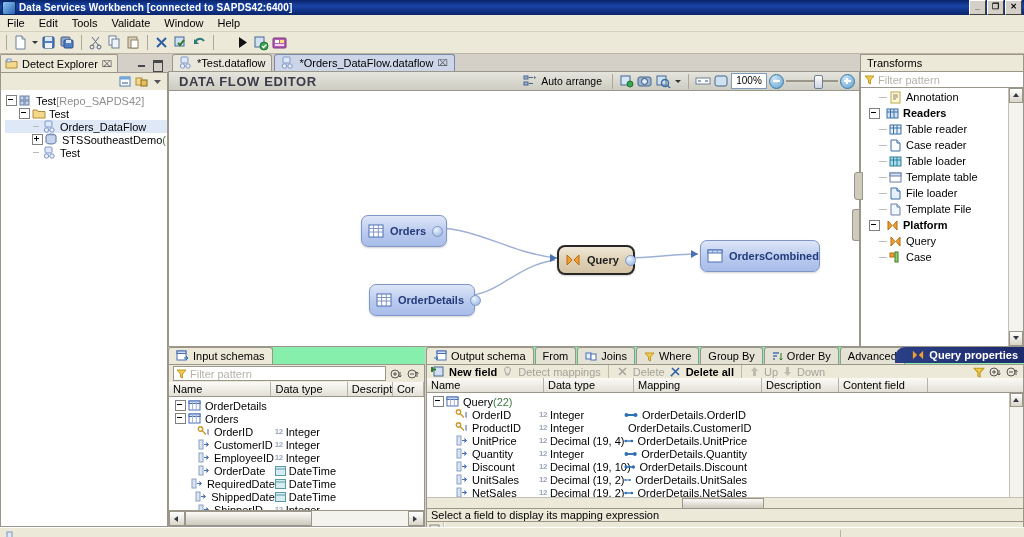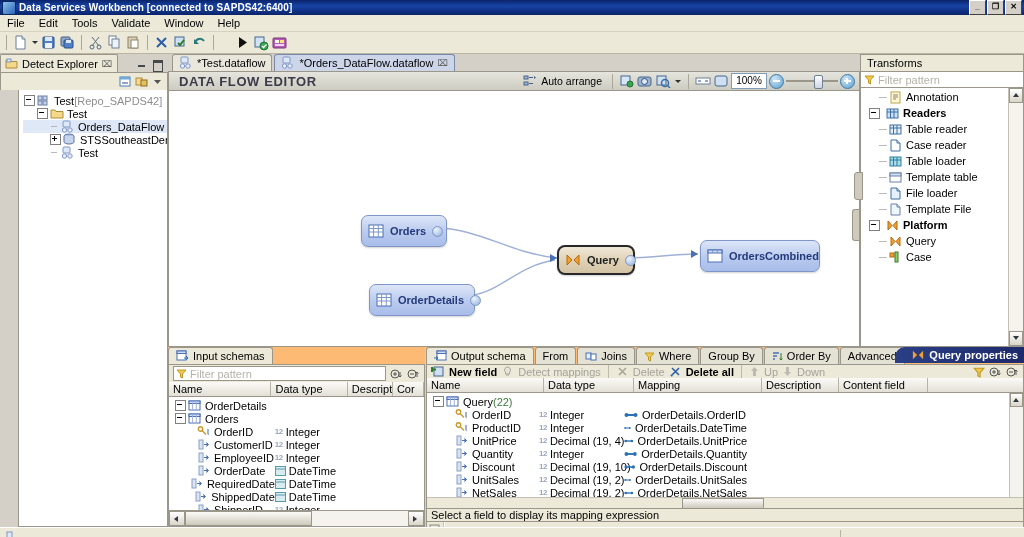--- a/index.html
+++ b/index.html
@@ -72,21 +72,21 @@
   #explorer .pe-winbtns{display:flex;gap:3px;padding-right:4px;padding-bottom:2px}
   .minbtn,.maxbtn{width:13px;height:11px;position:relative}
   .minbtn:after{content:"";position:absolute;left:3px;top:6px;width:7px;height:2px;background:#47484a}
   .maxbtn:after{content:"";position:absolute;left:2px;top:1px;width:8px;height:8px;border:1px solid #47484a;border-top-width:3px}
   #explorer .pe-toolrow{
     height:17px;background:#ece9d8;border:1px solid #9a968a;border-bottom:0;
     display:flex;align-items:center;justify-content:flex-end;gap:3px;padding-right:4px;
   }
   #explorer .pe-body{
     flex:1;background:#fff;border:1px solid #9a968a;border-top:0;
-    overflow:hidden;position:relative;margin-left:18px;
+    overflow:hidden;position:relative;
   }
   .tree{padding:4px 0 0 4px;font-size:11px;}
   .tnode{display:flex;align-items:center;height:13px;white-space:nowrap;}
   .texp{width:11px;height:11px;margin-right:1px;position:relative;flex:none}
   .texp.box{border:1px solid #808080;background:#fff;width:9px;height:9px;margin:0 2px 0 1px}
   .texp.box:before{content:"";position:absolute;left:1px;top:3px;width:5px;height:1px;background:#000}
   .texp.box.plus:after{content:"";position:absolute;left:3px;top:1px;width:1px;height:5px;background:#000}
   .tind{flex:none}
   .ticon-sm{width:14px;height:13px;margin-right:3px;flex:none}
   .tlabel{color:#000}
@@ -183,21 +183,21 @@
   .sb-btn .ar.dn{border-top:4px solid #33383f}
   .sb-track{flex:1;background:#f4f3ee}
   .collapse-arrow{
     position:absolute;left:-6px;top:118px;width:7px;height:26px;
     background:#cfcabb;border:1px solid #9a968a;border-radius:3px 0 0 3px;
   }
   
   #bottom{position:absolute;left:168px;top:293px;right:0;bottom:0;display:flex;}
   #inputpanel{width:257px;display:flex;flex-direction:column;margin-right:1px}
   #outputpanel{flex:1;display:flex;flex-direction:column}
-  .pnl-tabrow{height:17px;display:flex;background:#fdba74;position:relative}
+  .pnl-tabrow{height:17px;display:flex;background:#86efac;position:relative}
   .ptab{
     height:16px;display:flex;align-items:center;gap:4px;padding:0 7px;
     font-size:11px;background:#e4e1d5;border:1px solid #9a968a;border-bottom:none;
     border-radius:3px 3px 0 0;margin-right:1px;
   }
   .ptab.active{background:#ece9d8;}
   .qprops{
     position:absolute;right:0;top:0;height:16px;display:flex;align-items:center;gap:4px;
     padding:0 6px 0 16px;color:#fff;font-weight:bold;font-size:11px;
     background:linear-gradient(to right,#2b3f86 0%,#1d2a6b 100%);
@@ -1042,21 +1042,21 @@
               <span class="c-type" style="width:85px">
                 <span class="num12">12</span>
                 <span>Integer</span>
               </span>
               <span class="c-map" style="width:123px">
                 <svg width="14" height="8" viewBox="0 0 14 8">
                   <circle cx="2.5" cy="4" r="2" fill="#2b6fb5"></circle>
                   <path d="M4 4h6" stroke="#2b6fb5" stroke-width="2"></path>
                   <circle cx="11.5" cy="4" r="2" fill="#2b6fb5"></circle>
                 </svg>
-                <span>OrderDetails.DateTime</span>
+                <span>OrderDetails.CustomerID</span>
               </span>
               <span style="width:72px"></span>
               <span style="width:84px"></span>
             </div>
             <div class="grow">
               <span class="c-name" style="width:112px">
                 <span style="width:28px"></span>
                 <span class="ticon-sm"><svg width="14" height="13" viewBox="0 0 14 13">
                     <rect x="2" y="2" width="4" height="9" fill="#dbe4f3" stroke="#8ba0c6"></rect>
                     <path d="M7 6.5h4M9.5 4.5l2 2-2 2" fill="#4a6fb5" stroke="#4a6fb5"></path>

